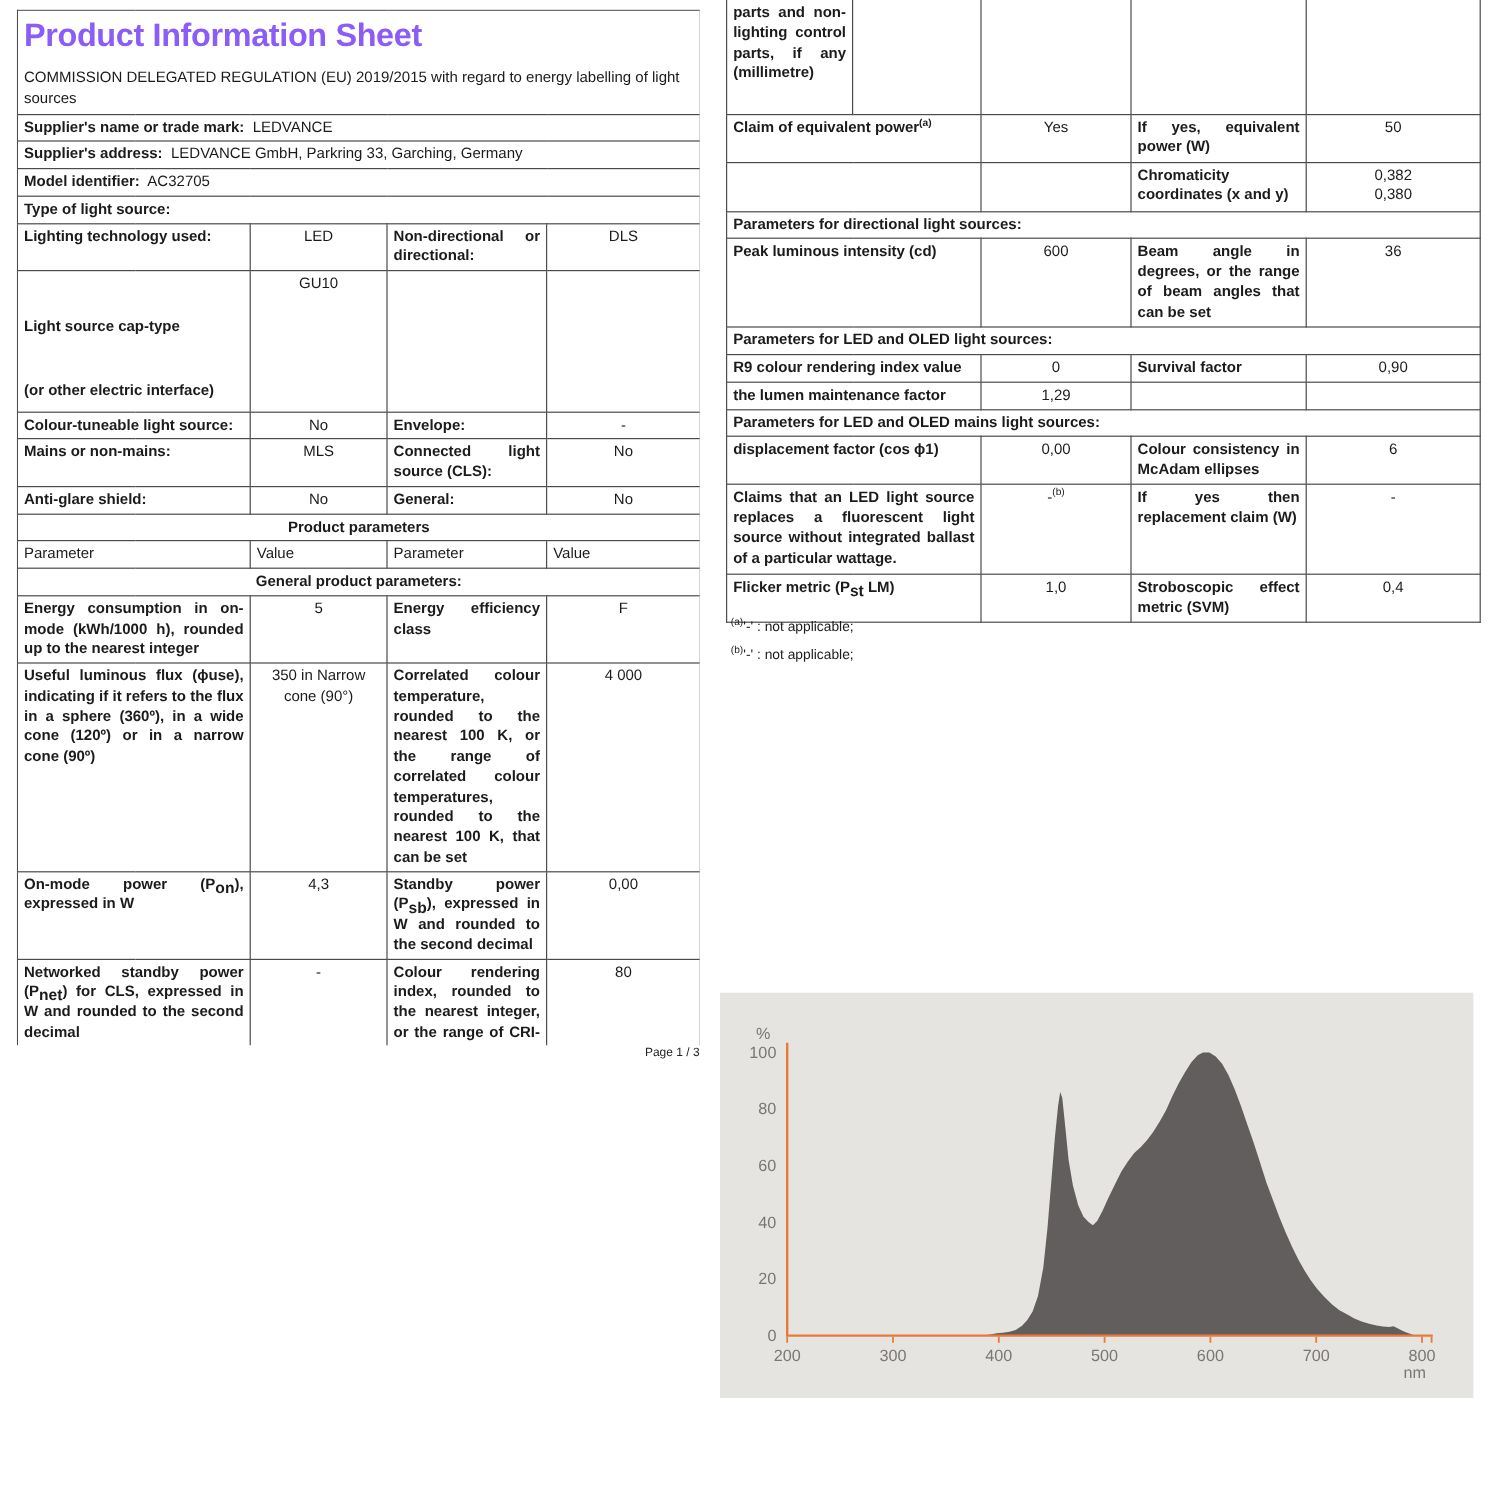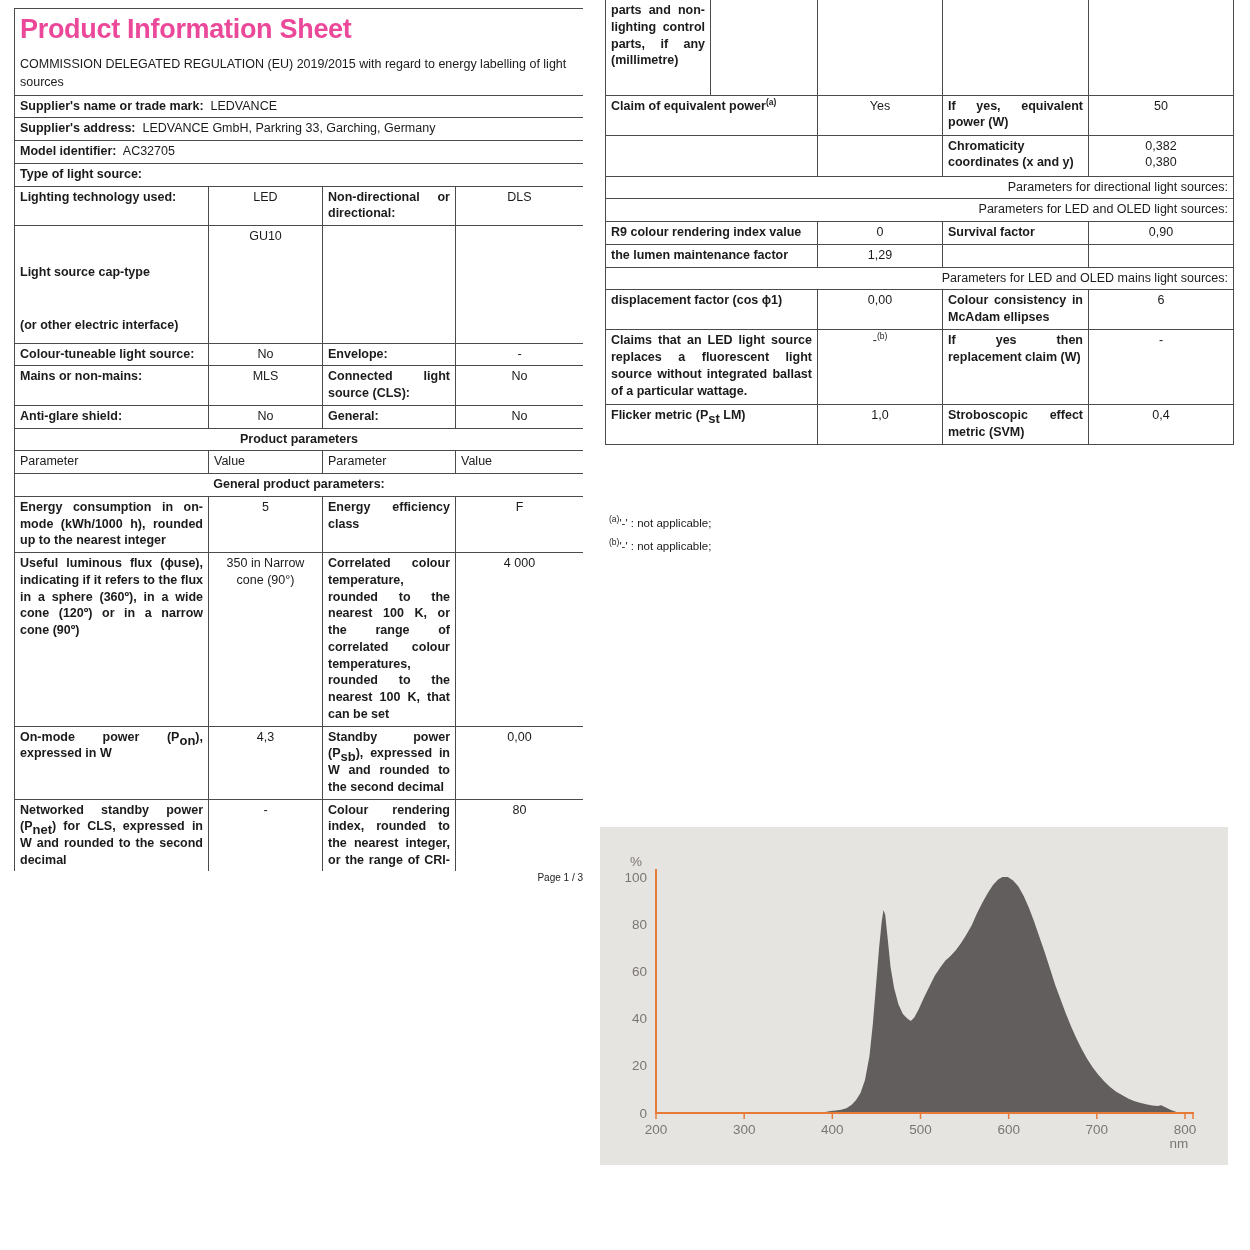--- a/index.html
+++ b/index.html
@@ -7,23 +7,23 @@
     width:1250px;height:1250px;position:relative;background:#ffffff;
     font-family:"Liberation Sans","DejaVu Sans",sans-serif;color:#1b1b1b;
     -webkit-font-smoothing:antialiased;
   }
   .t{border-collapse:collapse;table-layout:fixed;width:100%;font-size:12.5px;line-height:1.34;}
   .t td{border:1px solid #4b4b4b;padding:2px 5px 3px 5px;vertical-align:top;overflow:hidden;}
   .p{text-align:justify;font-weight:bold;}
   .v{text-align:center;}
   .b{font-weight:bold;}
   .c{text-align:center;font-weight:bold;}
-  .sec{font-weight:normal;text-align:right;}
+  .sec{font-weight:bold;}
   .title-cell{padding:6px 10px 6px 8px;}
-  .doc-title{font-size:27px;font-weight:bold;color:#ec4899;letter-spacing:-0.3px;}
+  .doc-title{font-size:27px;font-weight:bold;color:#8b5cf6;letter-spacing:-0.3px;}
   .doc-reg{font-size:12.5px;margin-top:9px;line-height:1.42;}
   .lv{padding:4px 5px;}
   .left-wrap{position:absolute;left:14px;top:8px;width:569px;height:863px;overflow:hidden;}
   .right-wrap{position:absolute;left:605px;top:0;width:628px;}
   .cut-row td{border-top:none;}
   .page-num{position:absolute;left:14px;top:872px;width:569px;text-align:right;font-size:10px;color:#222;}
   .footnotes{position:absolute;left:609px;top:516px;font-size:11.5px;line-height:1.3;}
   .fn{margin-bottom:8px;}
   sup{font-size:8.5px;vertical-align:super;line-height:0;}
   sub{font-size:13px;vertical-align:sub;line-height:0;}
@@ -218,20 +218,26 @@
       <td class="v">
         <div>0,382</div>
         <div>0,380</div>
       </td>
     </tr>
 
     <tr>
       <td colspan="5" class="sec">Parameters for directional light sources:</td>
     </tr>
 
+    <tr style="height:74px">
+      <td colspan="2" class="p">Peak luminous intensity (cd)</td>
+      <td class="v">600</td>
+      <td class="p">Beam angle in degrees, or the range of beam angles that can be set</td>
+      <td class="v">36</td>
+    </tr>
 
     <tr>
       <td colspan="5" class="sec">Parameters for LED and OLED light sources:</td>
     </tr>
 
     <tr>
       <td colspan="2" class="p">R9 colour rendering index value</td>
       <td class="v">0</td>
       <td class="p">Survival factor</td>
       <td class="v">0,90</td>

